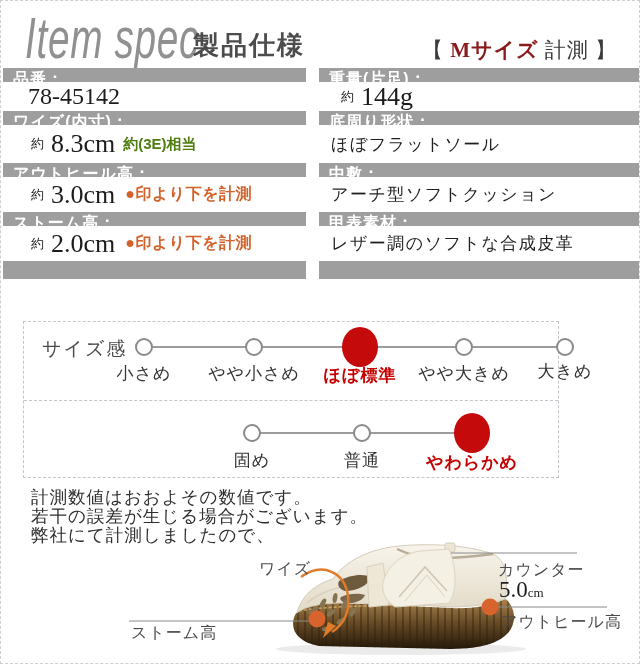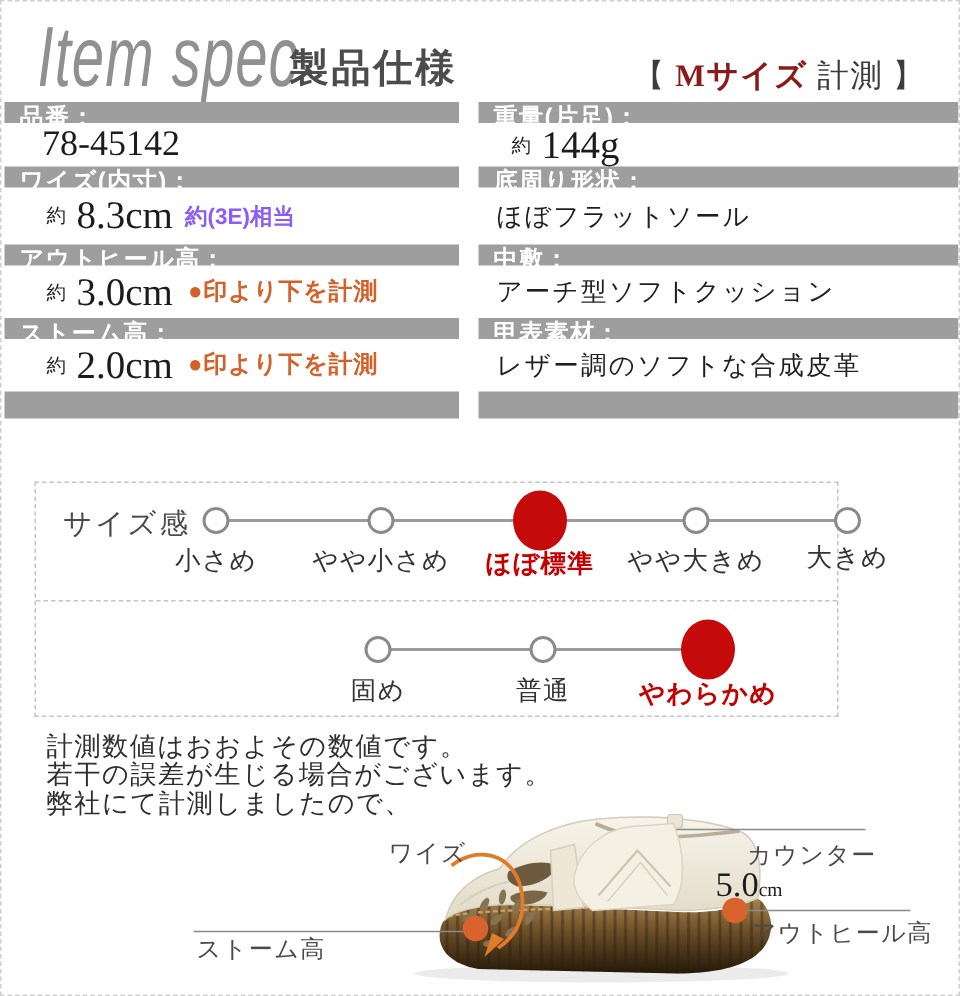--- a/index.html
+++ b/index.html
@@ -27,21 +27,21 @@
   .bar{
     height:14px;background:#9e9e9e;color:#fff;font-weight:bold;font-size:16px;
     line-height:22px;padding-left:10px;letter-spacing:1px;box-sizing:border-box;
   }
   .val{display:flex;align-items:center;box-sizing:border-box;}
   .h29{height:29px;} .h38{height:38px;} .h35{height:35px;}
   .approx{font-size:13px;color:#222;margin:0 7px 0 28px;}
   .approx:empty{margin:0;}
   .num{font-family:"Liberation Serif","DejaVu Serif",serif;font-size:26px;color:#1c1c1c;}
   .num.first{margin-left:25px;font-size:24px;}
-  .note-red{color:#8b5cf6;font-weight:bold;font-size:15px;margin-left:8px;}
+  .note-red{color:#4d7c0f;font-weight:bold;font-size:15px;margin-left:8px;}
   .note-orange{color:#d2622a;font-weight:bold;font-size:16px;margin-left:10px;letter-spacing:.5px;}
   .val-sans{font-size:17px;color:#1e1e1e;letter-spacing:1.5px;margin-left:12px;}
   .endbar{height:18px;background:#9e9e9e;}
   
   .scales-box{
     position:absolute;left:22px;top:320px;width:536px;height:157px;
     border:1px dashed #c0c6cb;box-sizing:border-box;
   }
   .scale-divider{position:absolute;left:0;top:78px;width:100%;border-top:1px dashed #c0c6cb;}
   .scale-title{position:absolute;font-size:19px;color:#4a4a4a;letter-spacing:2px;white-space:nowrap;}
@@ -60,21 +60,21 @@
   .notes{
     position:absolute;left:30px;top:487px;
     font-family:"Liberation Serif","DejaVu Serif",serif;font-size:17.5px;color:#2e2e2e;
     line-height:19px;letter-spacing:1px;
   }
   
   .diagram{position:absolute;left:0;top:540px;width:640px;height:122px;}
   .diagram svg{position:absolute;left:0;top:0;}
   .dia-label{position:absolute;font-size:16px;color:#4a4a4a;letter-spacing:1px;white-space:nowrap;}
   .counter-val{
-    position:absolute;left:476px;top:576px;font-family:"Liberation Serif","DejaVu Serif",serif;
+    position:absolute;left:498px;top:576px;font-family:"Liberation Serif","DejaVu Serif",serif;
     font-size:23px;color:#1c1c1c;
   }
   .counter-val .unit{font-size:13px;}
 </style>
 </head>
 <body>
 
 <div class="page">
 
   <div class="title-en">Item spec</div>

